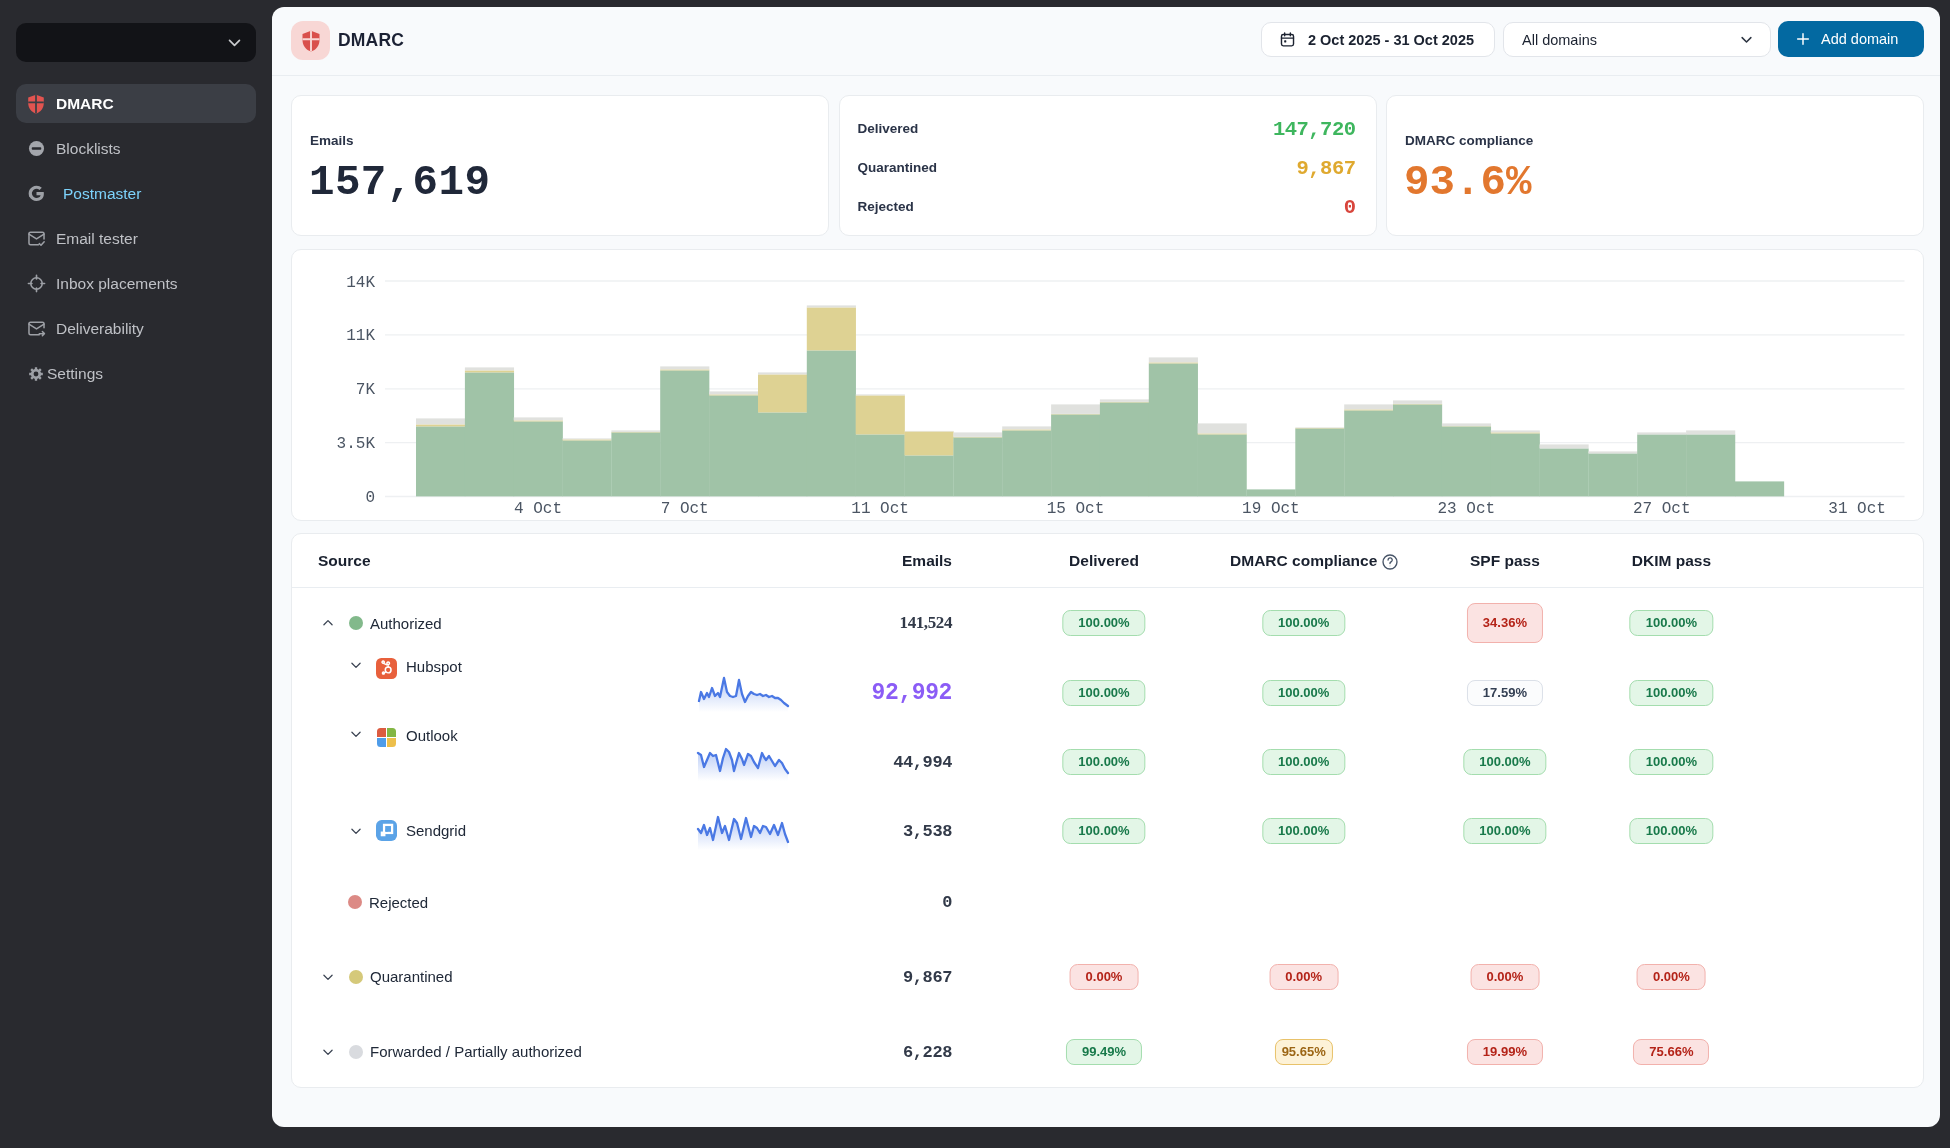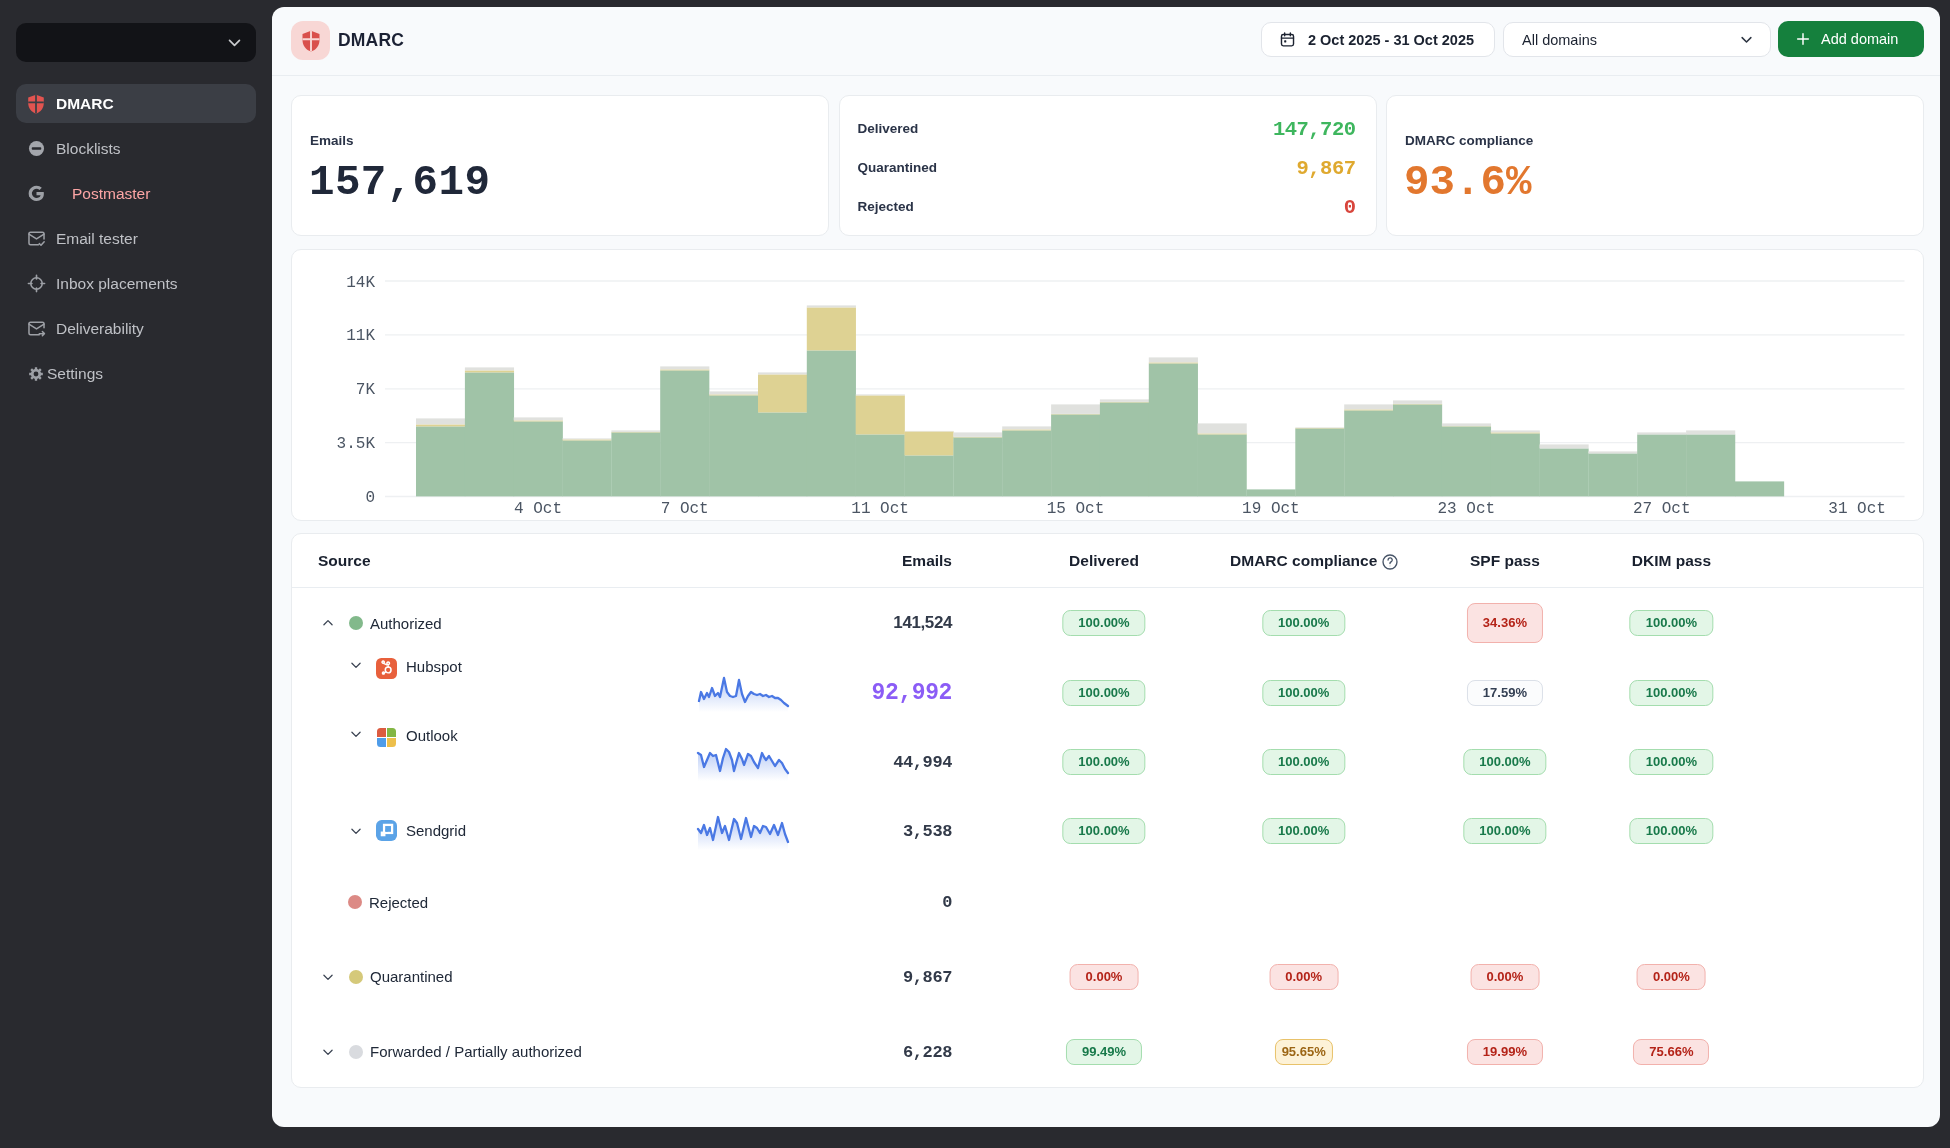--- a/index.html
+++ b/index.html
@@ -44,21 +44,21 @@
       </div>
       <div style="display:flex;align-items:center;height:39px;margin:0 16px 6px;border-radius:10px;padding-left:9px">
         <span style="display:flex;width:22px;justify-content:center">
           <svg width="19" height="19" viewBox="0 0 24 24">
             <path d="M21.3 12.2c0-.7-.1-1.4-.2-2H12v3.9h5.2c-.2 1.2-.9 2.2-2 2.9v2.4h3.2c1.9-1.7 2.9-4.3 2.9-7.2z" fill="#9da0a6"></path>
             <path d="M12 21.5c2.7 0 4.9-.9 6.5-2.4l-3.2-2.4c-.9.6-2 .9-3.3.9-2.6 0-4.7-1.7-5.5-4H3.2v2.5c1.6 3.2 5 5.4 8.8 5.4z" fill="#9da0a6"></path>
             <path d="M6.5 13.6c-.2-.6-.3-1.2-.3-1.9s.1-1.3.3-1.9V7.3H3.2c-.7 1.4-1.1 3-1.1 4.7s.4 3.3 1.1 4.7l3.3-2.6z" fill="#9da0a6"></path>
             <path d="M12 6.1c1.5 0 2.8.5 3.8 1.5l2.9-2.9C17 3.1 14.7 2.2 12 2.2 8.2 2.2 4.8 4.4 3.2 7.6l3.3 2.6c.8-2.4 2.9-4.1 5.5-4.1z" fill="#9da0a6"></path>
           </svg>
         </span>
-        <span style="margin-left:25px;font-size:15.5px;font-weight:500;color:#fca5a5">Postmaster</span>
+        <span style="margin-left:16px;font-size:15.5px;font-weight:500;color:#7dd3fc">Postmaster</span>
       </div>
       <div style="display:flex;align-items:center;height:39px;margin:0 16px 6px;border-radius:10px;padding-left:9px">
         <span style="display:flex;width:22px;justify-content:center">
           <svg width="19" height="19" viewBox="0 0 24 24" fill="none" stroke="#9da0a6" stroke-width="1.9" stroke-linecap="round" stroke-linejoin="round">
             <path d="M21.5 12.5V6a2 2 0 0 0-2-2h-15a2 2 0 0 0-2 2v12a2 2 0 0 0 2 2h10"></path>
             <path d="M2.5 6.5 12 12.5 21.5 6.5"></path>
             <path d="m15.5 18.5 2.2 2 4-4.4"></path>
           </svg>
         </span>
         <span style="margin-left:9px;font-size:15.5px;font-weight:500;color:#bfc1c6">Email tester</span>
@@ -124,21 +124,21 @@
       <span style="margin-left:12px;font-size:14.5px;font-weight:600;color:#1b2230">2 Oct 2025 - 31 Oct 2025</span>
     </div>
     <div style="position:absolute;left:1231px;top:15px;width:268px;height:35px;background:#fff;border:1px solid #e2e5ea;border-radius:10px;display:flex;align-items:center">
       <span style="margin-left:18px;font-size:14.5px;font-weight:500;color:#1b2230">All domains</span>
       <span style="position:absolute;right:16px;display:flex">
           <svg width="15" height="15" viewBox="0 0 24 24" fill="none" stroke="#2c3441" stroke-width="2.4" stroke-linecap="round" stroke-linejoin="round">
             <path d="m5 9 7 7 7-7"></path>
           </svg>
         </span>
     </div>
-    <div style="position:absolute;left:1506px;top:14px;width:146px;height:36px;background:#15803d;border-radius:10px;display:flex;align-items:center">
+    <div style="position:absolute;left:1506px;top:14px;width:146px;height:36px;background:#0369a1;border-radius:10px;display:flex;align-items:center">
       <span style="display:flex;margin-left:17px">
           <svg width="16" height="16" viewBox="0 0 24 24" fill="none" stroke="#fff" stroke-width="2.2" stroke-linecap="round">
             <path d="M12 4v16M4 12h16"></path>
           </svg>
         </span>
       <span style="margin-left:10px;font-size:14.5px;font-weight:500;color:#fff">Add domain</span>
     </div>
   </div>
 
   <div class="card" style="left:19px;top:88px;width:538px;height:141px">
@@ -276,21 +276,21 @@
     <div style="position:relative;display:flex;align-items:center;height:70px;font-size:15px;font-weight:500;color:#202938">
         <span style="margin-left:29px;display:flex;width:14px;justify-content:center">
           <svg width="14" height="14" viewBox="0 0 24 24" fill="none" stroke="#3a4352" stroke-width="2.2" stroke-linecap="round" stroke-linejoin="round">
             <path d="m5 15 7-7 7 7"></path>
           </svg>
         </span>
         <span style="margin-left:14px;display:flex">
           <span style="display:inline-block;width:14px;height:14px;border-radius:50%;background:#82b98b"></span>
         </span>
         <span style="margin-left:7px">Authorized</span>
-        <div style="position:absolute;right:971px;top:50%;transform:translateY(-50%);font-family:Liberation Sans, sans-serif;font-size:17px;font-weight:600;color:#323a49;letter-spacing:-0.4px">141,524</div>
+        <div style="position:absolute;right:971px;top:50%;transform:translateY(-50%);font-family:Liberation Serif, serif;font-size:17px;font-weight:600;color:#323a49;letter-spacing:-0.4px">141,524</div>
         <div style="position:absolute;left:812px;top:50%;transform:translate(-50%,-50%)"><span style="display:inline-block;min-width:0;padding:5px 15px;background:#e3f6e7;border:1px solid #a4ddae;border-radius:8px;font-size:13px;font-weight:700;color:#18794a;line-height:14px">100.00%</span></div>
         <div style="position:absolute;left:1011.7px;top:50%;transform:translate(-50%,-50%)"><span style="display:inline-block;min-width:0;padding:5px 15px;background:#e3f6e7;border:1px solid #a4ddae;border-radius:8px;font-size:13px;font-weight:700;color:#18794a;line-height:14px">100.00%</span></div>
         <div style="position:absolute;left:1212.9px;top:50%;transform:translate(-50%,-50%)"><span style="display:inline-block;min-width:0;padding:12px 15px;background:#fbe3e2;border:1px solid #f2b1ac;border-radius:8px;font-size:13px;font-weight:700;color:#b42318;line-height:14px">34.36%</span></div>
         <div style="position:absolute;left:1379.4px;top:50%;transform:translate(-50%,-50%)"><span style="display:inline-block;min-width:0;padding:5px 15px;background:#e3f6e7;border:1px solid #a4ddae;border-radius:8px;font-size:13px;font-weight:700;color:#18794a;line-height:14px">100.00%</span></div>
       </div>
 <div style="position:relative;display:flex;height:69px;font-size:15px;font-weight:500;color:#202938">
         <span style="margin-left:57px;display:flex;width:14px;justify-content:center">
           <svg width="14" height="14" viewBox="0 0 24 24" fill="none" stroke="#3a4352" stroke-width="2.2" stroke-linecap="round" stroke-linejoin="round">
             <path d="m5 9 7 7 7-7"></path>
           </svg>

